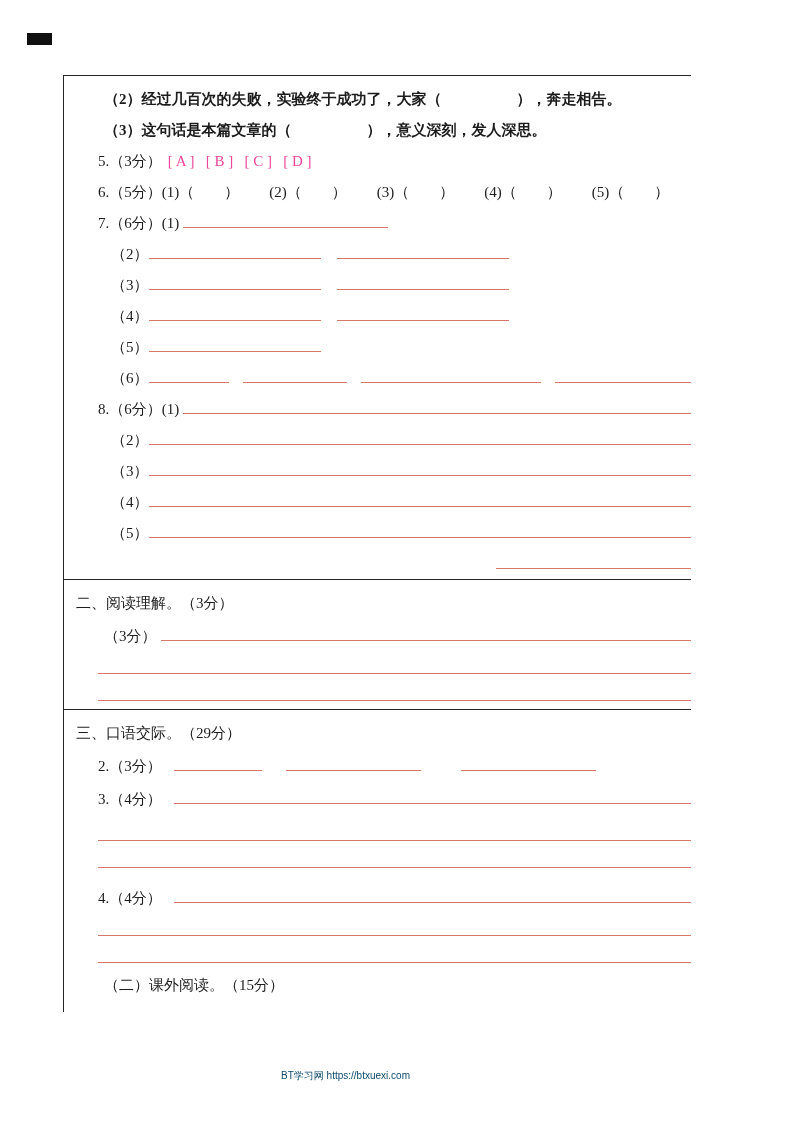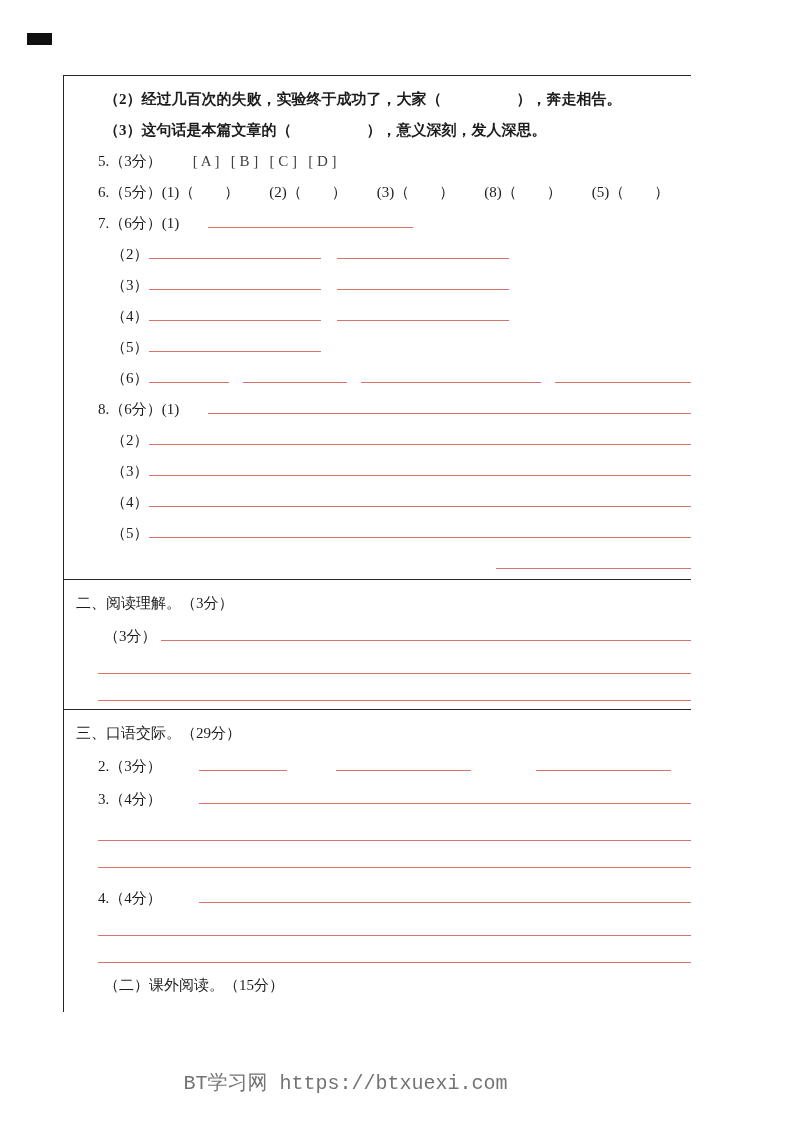--- a/index.html
+++ b/index.html
@@ -10,29 +10,29 @@
   .mark-right{left:736px;top:27px;width:23px;height:12px;}
   .form{position:absolute;left:63px;top:75px;width:666px;box-sizing:border-box;}
   .box{border:1px solid #262626;box-sizing:border-box;padding:13px 2px 6px 12px;}
   .box + .box{margin-top:-1px;}
   .box3{border-bottom:none;padding-bottom:14px;}
   .row{display:flex;align-items:baseline;line-height:21px;font-size:15px;margin:0 0 10px 0;}
   .box2 .row,.box3 .row{margin-bottom:12px;}
   .row:last-child{margin-bottom:2px;text-align:center;}
   .pre{white-space:pre;}
   .b{font-weight:bold;}
-  .red{color:#404040;}
+  .red{color:#ec4899;}
   .ln{height:14px;border-bottom:1px solid #d8756b;flex:0 0 auto;}
   .fill{flex:1 1 auto;}
   .pl-title{padding-left:0;}
-  .pl-num{padding-left:22px;gap:25px;}
+  .pl-num{padding-left:22px;}
   .pl-sub{padding-left:35px;}
   .pl-text{padding-left:28px;}
-  .footer{position:absolute;left:0;right:0;top:1069px;text-align:center;color:#737373;
-          font-size:20px;font-family:Liberation Mono, monospace;}
+  .footer{position:absolute;left:0;right:0;top:1069px;text-align:center;color:#0c4a6e;
+          font-size:10px;font-family:Liberation Sans, sans-serif;}
 </style>
 </head>
 <body>
 
 <div class="page">
 
   <div class="mark mark-left"></div>
   <div class="mark mark-right"></div>
 
   <div class="form">
@@ -46,21 +46,21 @@
       <div class="row pl-text">
         <span class="pre b">（3）这句话是本篇文章的（　　　　　），意义深刻，发人深思。</span>
       </div>
 
       <div class="row pl-num">
         <span class="pre">5.（3分）</span>
         <span class="pre red" style="margin-left:6px">[ A ]   [ B ]   [ C ]   [ D ]</span>
       </div>
 
       <div class="row pl-num">
-        <span class="pre">6.（5分）(1)（　　）　　(2)（　　）　　(3)（　　）　　(8)（　　）　　(5)（　　）</span>
+        <span class="pre">6.（5分）(1)（　　）　　(2)（　　）　　(3)（　　）　　(4)（　　）　　(5)（　　）</span>
       </div>
 
       <div class="row pl-num">
         <span class="pre">7.（6分）(1)</span>
         <span class="ln" style="width:205px;margin-left:4px"></span>
       </div>
 
       <div class="row pl-sub">
         <span class="pre">（2）</span>
         <span class="ln" style="width:172px"></span>

